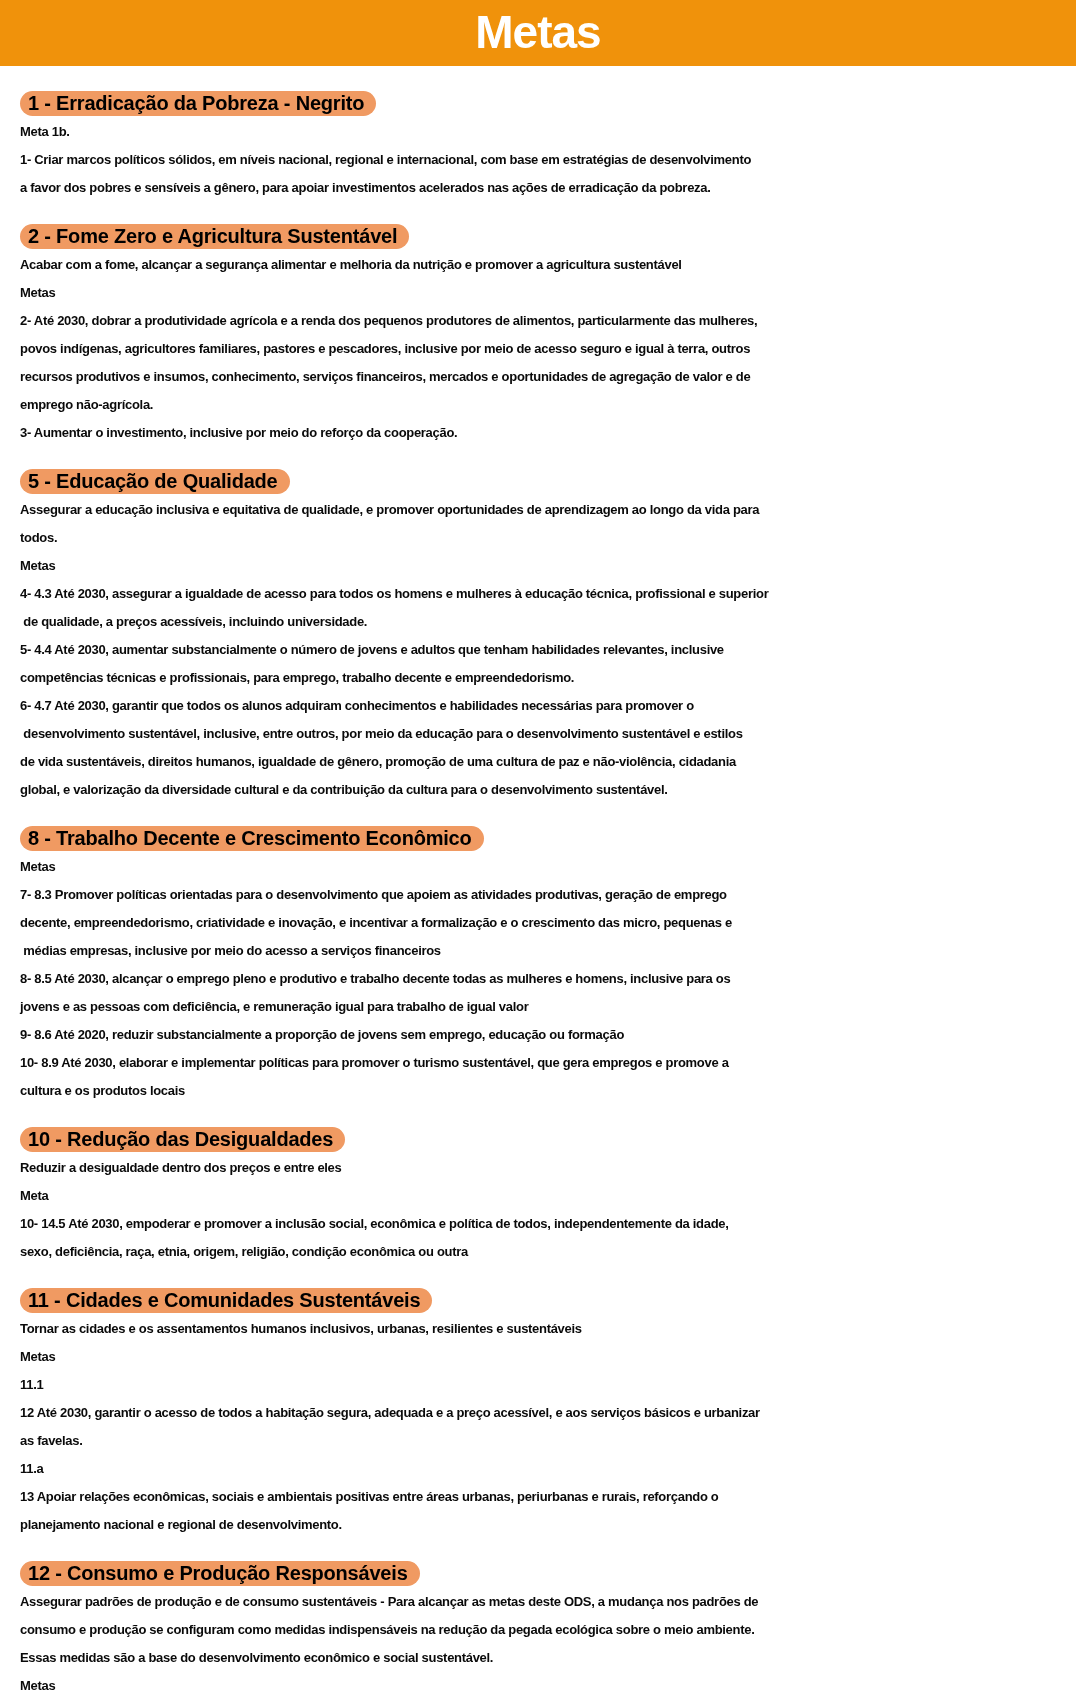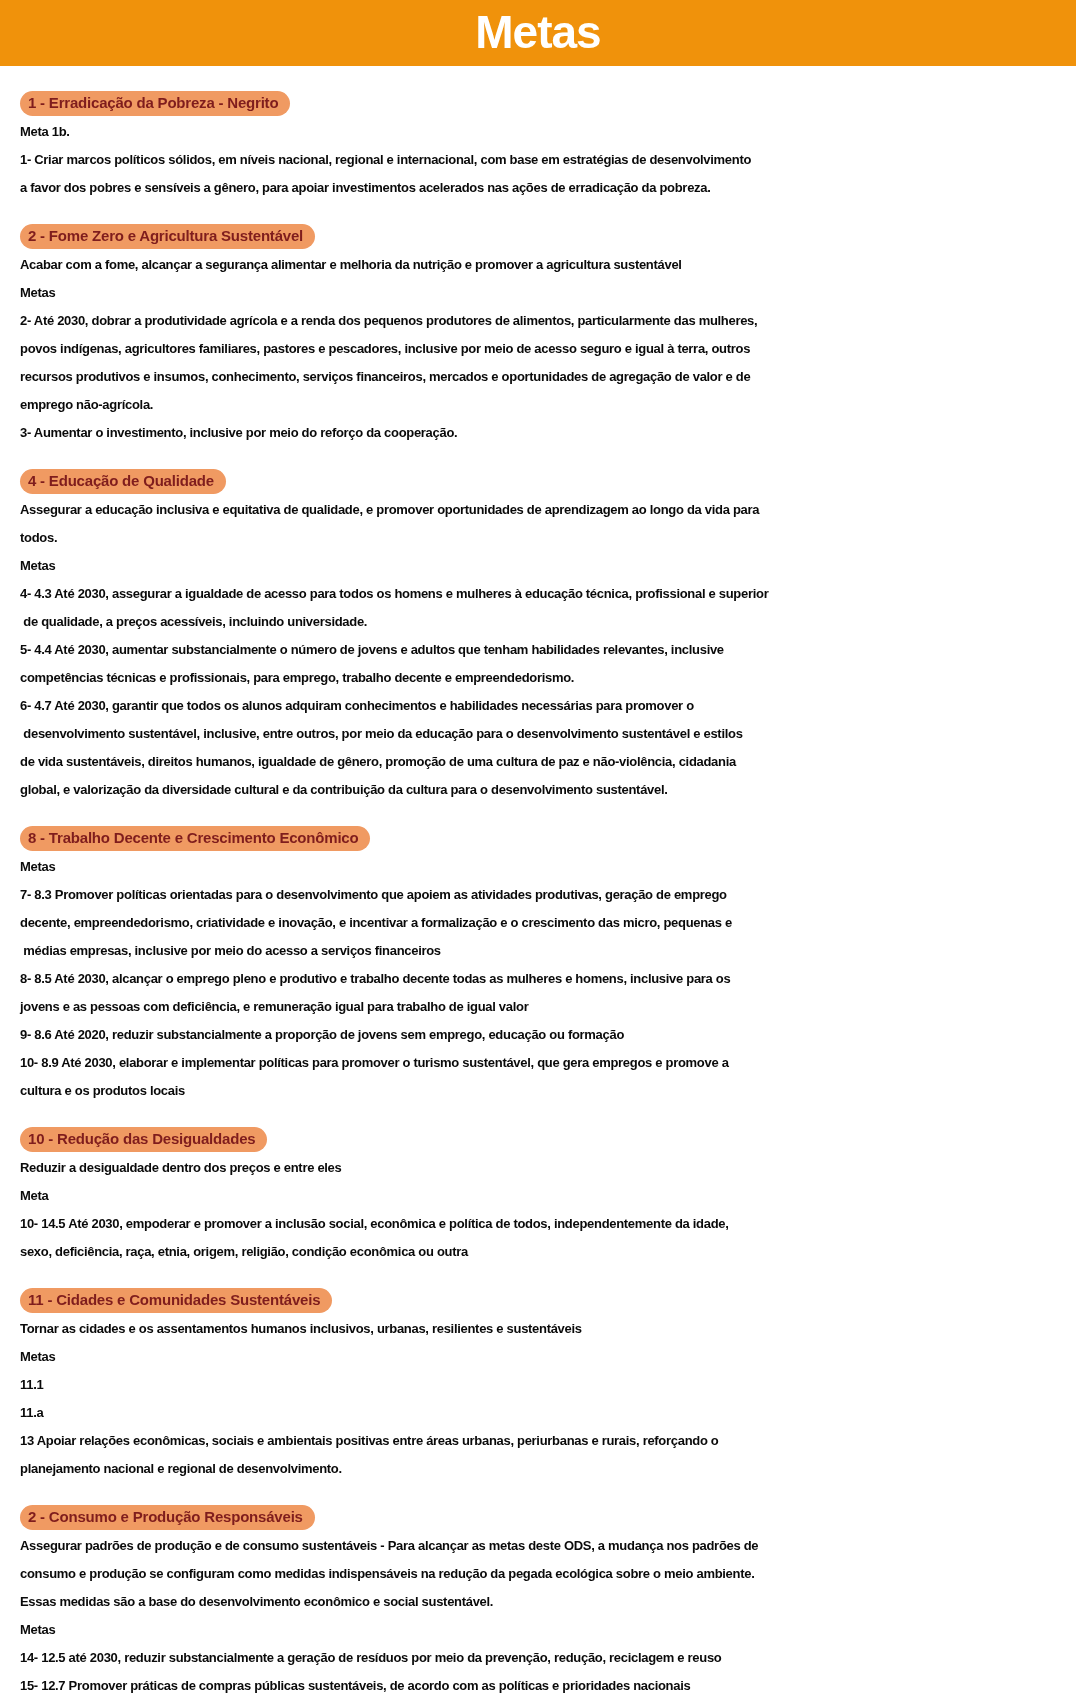--- a/index.html
+++ b/index.html
@@ -30,22 +30,22 @@
   }
   .goal-section {
     margin-top: 22px;
   }
   .goal-section:first-child {
     margin-top: 25px;
   }
   .badge {
     display: inline-block;
     background: var(--badge-bg, #F09A62);
-    color: #7f1d1d;
-    font-size: 15px;
+    color: #000000;
+    font-size: 20px;
     font-weight: 700;
     line-height: 20px;
     padding: 2px 12px 3px 8px;
     border-radius: 13px;
     margin-bottom: 2px;
     letter-spacing: -0.2px;
   }
   .para {
     margin: 0;
     color: #0a0a0a;
@@ -63,32 +63,33 @@
   <h1>Metas</h1>
 </header>
 
 <main id="sections">
     <section class="goal-section"><div class="badge">1 - Erradicação da Pobreza - Negrito</div><p class="para">Meta 1b.</p><p class="para">1- Criar marcos políticos sólidos, em níveis nacional, regional e internacional, com base em estratégias de desenvolvimento
 a favor dos pobres e sensíveis a gênero, para apoiar investimentos acelerados nas ações de erradicação da pobreza.</p></section>
     <section class="goal-section"><div class="badge">2 - Fome Zero e Agricultura Sustentável</div><p class="para">Acabar com a fome, alcançar a segurança alimentar e melhoria da nutrição e promover a agricultura sustentável</p><p class="para">Metas</p><p class="para">2- Até 2030, dobrar a produtividade agrícola e a renda dos pequenos produtores de alimentos, particularmente das mulheres,
 povos indígenas, agricultores familiares, pastores e pescadores, inclusive por meio de acesso seguro e igual à terra, outros
 recursos produtivos e insumos, conhecimento, serviços financeiros, mercados e oportunidades de agregação de valor e de
 emprego não-agrícola.</p><p class="para">3- Aumentar o investimento, inclusive por meio do reforço da cooperação.</p></section>
-    <section class="goal-section"><div class="badge">4 - Educação de Qualidade</div><p class="para">Assegurar a educação inclusiva e equitativa de qualidade, e promover oportunidades de aprendizagem ao longo da vida para
+    <section class="goal-section"><div class="badge">5 - Educação de Qualidade</div><p class="para">Assegurar a educação inclusiva e equitativa de qualidade, e promover oportunidades de aprendizagem ao longo da vida para
 todos.</p><p class="para">Metas</p><p class="para">4- 4.3 Até 2030, assegurar a igualdade de acesso para todos os homens e mulheres à educação técnica, profissional e superior
  de qualidade, a preços acessíveis, incluindo universidade.</p><p class="para">5- 4.4 Até 2030, aumentar substancialmente o número de jovens e adultos que tenham habilidades relevantes, inclusive
 competências técnicas e profissionais, para emprego, trabalho decente e empreendedorismo.</p><p class="para">6- 4.7 Até 2030, garantir que todos os alunos adquiram conhecimentos e habilidades necessárias para promover o
  desenvolvimento sustentável, inclusive, entre outros, por meio da educação para o desenvolvimento sustentável e estilos
 de vida sustentáveis, direitos humanos, igualdade de gênero, promoção de uma cultura de paz e não-violência, cidadania
 global, e valorização da diversidade cultural e da contribuição da cultura para o desenvolvimento sustentável.</p></section>
     <section class="goal-section"><div class="badge">8 - Trabalho Decente e Crescimento Econômico</div><p class="para">Metas</p><p class="para">7- 8.3 Promover políticas orientadas para o desenvolvimento que apoiem as atividades produtivas, geração de emprego
 decente, empreendedorismo, criatividade e inovação, e incentivar a formalização e o crescimento das micro, pequenas e
  médias empresas, inclusive por meio do acesso a serviços financeiros</p><p class="para">8- 8.5 Até 2030, alcançar o emprego pleno e produtivo e trabalho decente todas as mulheres e homens, inclusive para os
 jovens e as pessoas com deficiência, e remuneração igual para trabalho de igual valor</p><p class="para">9- 8.6 Até 2020, reduzir substancialmente a proporção de jovens sem emprego, educação ou formação</p><p class="para">10- 8.9 Até 2030, elaborar e implementar políticas para promover o turismo sustentável, que gera empregos e promove a
 cultura e os produtos locais</p></section>
     <section class="goal-section"><div class="badge">10 - Redução das Desigualdades</div><p class="para">Reduzir a desigualdade dentro dos preços e entre eles</p><p class="para">Meta</p><p class="para">10- 14.5 Até 2030, empoderar e promover a inclusão social, econômica e política de todos, independentemente da idade,
 sexo, deficiência, raça, etnia, origem, religião, condição econômica ou outra</p></section>
-    <section class="goal-section"><div class="badge">11 - Cidades e Comunidades Sustentáveis</div><p class="para">Tornar as cidades e os assentamentos humanos inclusivos, urbanas, resilientes e sustentáveis</p><p class="para">Metas</p><p class="para">11.1</p><p class="para">11.a</p><p class="para">13 Apoiar relações econômicas, sociais e ambientais positivas entre áreas urbanas, periurbanas e rurais, reforçando o
+    <section class="goal-section"><div class="badge">11 - Cidades e Comunidades Sustentáveis</div><p class="para">Tornar as cidades e os assentamentos humanos inclusivos, urbanas, resilientes e sustentáveis</p><p class="para">Metas</p><p class="para">11.1</p><p class="para">12 Até 2030, garantir o acesso de todos a habitação segura, adequada e a preço acessível, e aos serviços básicos e urbanizar
+as favelas.</p><p class="para">11.a</p><p class="para">13 Apoiar relações econômicas, sociais e ambientais positivas entre áreas urbanas, periurbanas e rurais, reforçando o
 planejamento nacional e regional de desenvolvimento.</p></section>
-    <section class="goal-section"><div class="badge">2 - Consumo e Produção Responsáveis</div><p class="para">Assegurar padrões de produção e de consumo sustentáveis - Para alcançar as metas deste ODS, a mudança nos padrões de
+    <section class="goal-section"><div class="badge">12 - Consumo e Produção Responsáveis</div><p class="para">Assegurar padrões de produção e de consumo sustentáveis - Para alcançar as metas deste ODS, a mudança nos padrões de
 consumo e produção se configuram como medidas indispensáveis na redução da pegada ecológica sobre o meio ambiente.
 Essas medidas são a base do desenvolvimento econômico e social sustentável.</p><p class="para">Metas</p><p class="para">14- 12.5 até 2030, reduzir substancialmente a geração de resíduos por meio da prevenção, redução, reciclagem e reuso</p><p class="para">15- 12.7 Promover práticas de compras públicas sustentáveis, de acordo com as políticas e prioridades nacionais</p></section>
   </main>
 
 </body></html>

